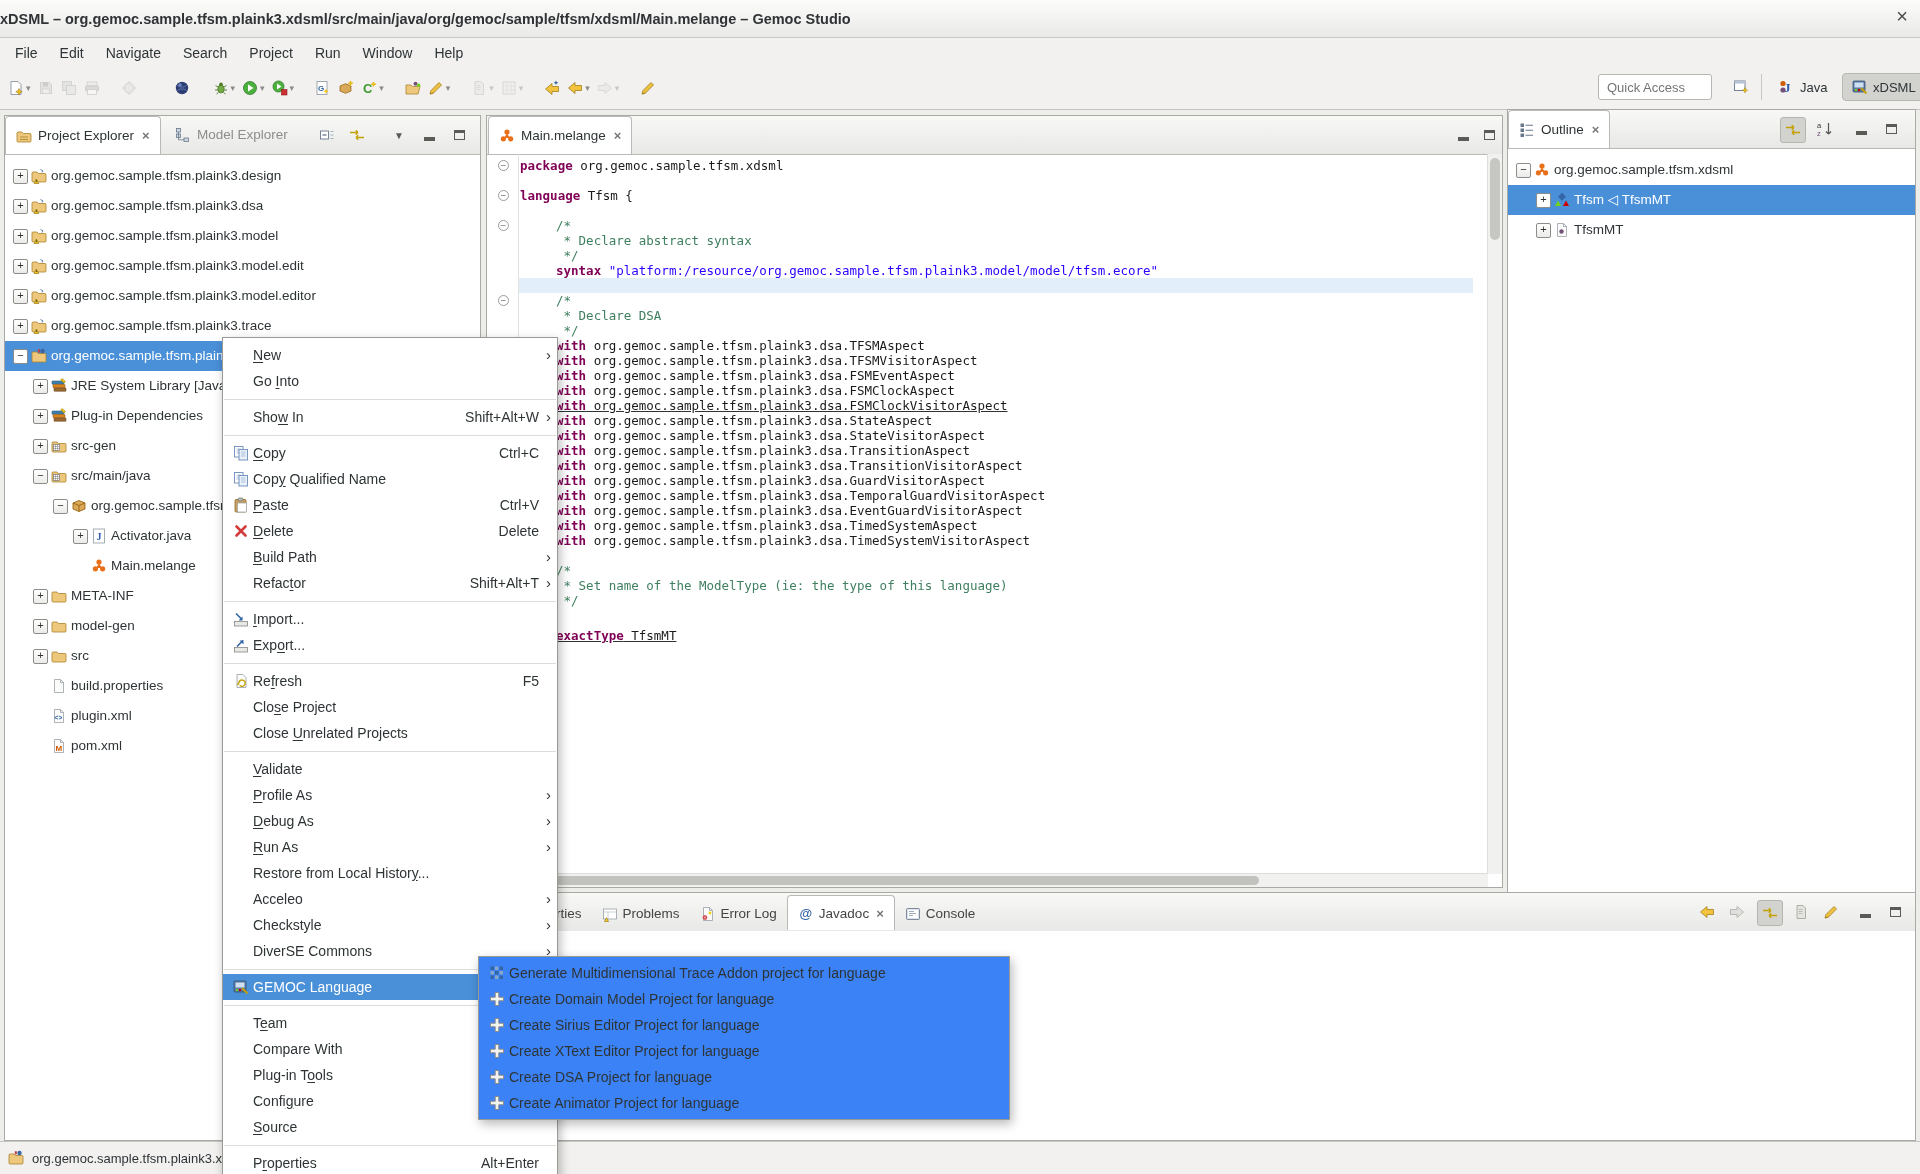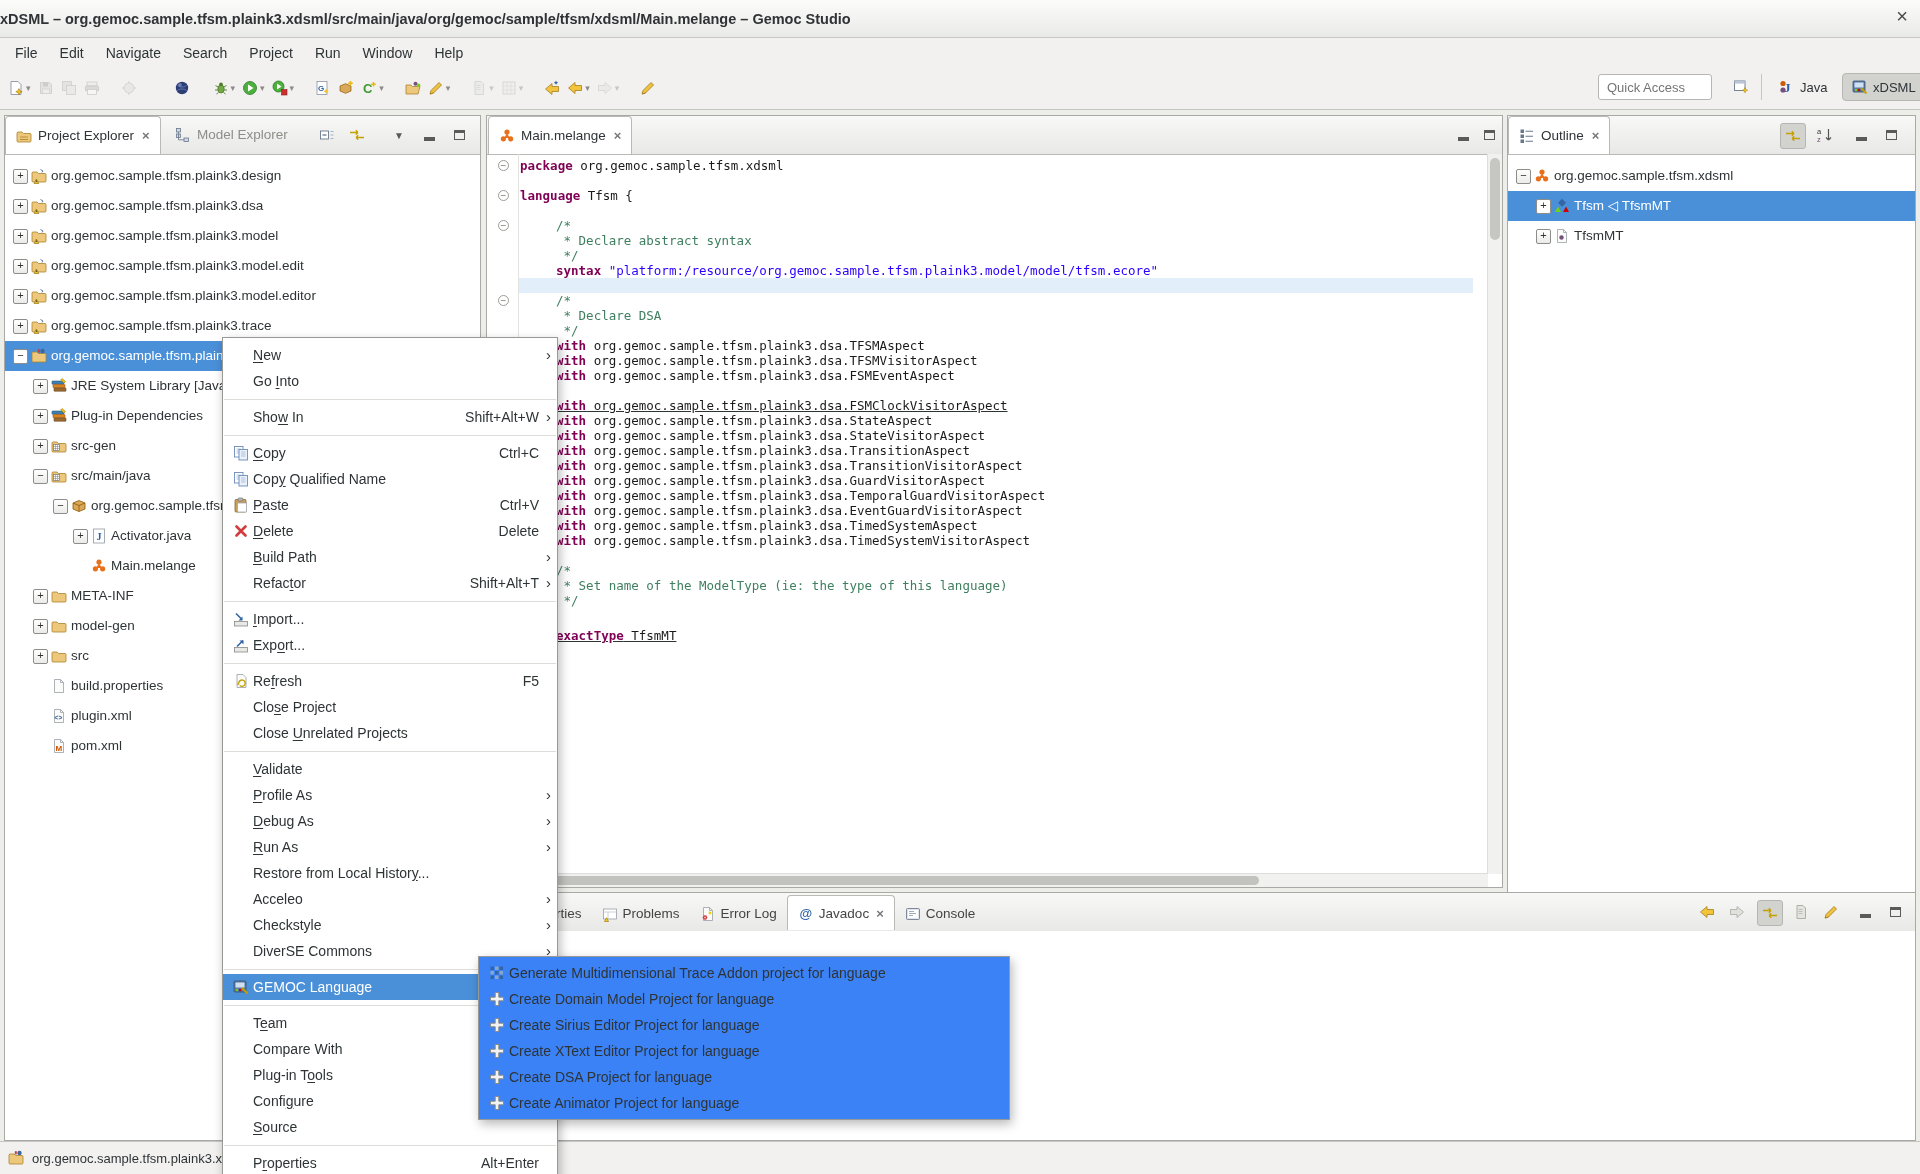--- a/index.html
+++ b/index.html
@@ -525,20 +525,21 @@
       <div class="eline" style="top: 132px; padding-left: 36px;"><span class="tk-cm"> */</span></div>
       <div class="eline" style="top: 147px; padding-left: 36px;"><span class="tk-kw">syntax</span><span class="tk-pl"> </span><span class="tk-str">"platform:/resource/org.gemoc.sample.tfsm.plaink3.model/model/tfsm.ecore"</span></div>
       <div class="cursorline" style="top: 162px;"></div>
       <span class="fold" style="top: 179px;">−</span>
       <div class="eline" style="top: 177px; padding-left: 36px;"><span class="tk-cm">/*</span></div>
       <div class="eline" style="top: 192px; padding-left: 36px;"><span class="tk-cm"> * Declare DSA</span></div>
       <div class="eline" style="top: 207px; padding-left: 36px;"><span class="tk-cm"> */</span></div>
       <div class="eline" style="top: 222px; padding-left: 36px;"><span class="tk-kw">with</span><span class="tk-pl"> org.gemoc.sample.tfsm.plaink3.dsa.TFSMAspect</span></div>
       <div class="eline" style="top: 237px; padding-left: 36px;"><span class="tk-kw">with</span><span class="tk-pl"> org.gemoc.sample.tfsm.plaink3.dsa.TFSMVisitorAspect</span></div>
       <div class="eline" style="top: 252px; padding-left: 36px;"><span class="tk-kw">with</span><span class="tk-pl"> org.gemoc.sample.tfsm.plaink3.dsa.FSMEventAspect</span></div>
+      <div class="eline" style="top: 267px; padding-left: 36px;"><span class="tk-kw">with</span><span class="tk-pl"> org.gemoc.sample.tfsm.plaink3.dsa.FSMClockAspect</span></div>
       <div class="eline" style="top: 282px; padding-left: 36px; text-decoration: underline;"><span class="tk-kw">with</span><span class="tk-pl"> org.gemoc.sample.tfsm.plaink3.dsa.FSMClockVisitorAspect</span></div>
       <div class="eline" style="top: 297px; padding-left: 36px;"><span class="tk-kw">with</span><span class="tk-pl"> org.gemoc.sample.tfsm.plaink3.dsa.StateAspect</span></div>
       <div class="eline" style="top: 312px; padding-left: 36px;"><span class="tk-kw">with</span><span class="tk-pl"> org.gemoc.sample.tfsm.plaink3.dsa.StateVisitorAspect</span></div>
       <div class="eline" style="top: 327px; padding-left: 36px;"><span class="tk-kw">with</span><span class="tk-pl"> org.gemoc.sample.tfsm.plaink3.dsa.TransitionAspect</span></div>
       <div class="eline" style="top: 342px; padding-left: 36px;"><span class="tk-kw">with</span><span class="tk-pl"> org.gemoc.sample.tfsm.plaink3.dsa.TransitionVisitorAspect</span></div>
       <div class="eline" style="top: 357px; padding-left: 36px;"><span class="tk-kw">with</span><span class="tk-pl"> org.gemoc.sample.tfsm.plaink3.dsa.GuardVisitorAspect</span></div>
       <div class="eline" style="top: 372px; padding-left: 36px;"><span class="tk-kw">with</span><span class="tk-pl"> org.gemoc.sample.tfsm.plaink3.dsa.TemporalGuardVisitorAspect</span></div>
       <div class="eline" style="top: 387px; padding-left: 36px;"><span class="tk-kw">with</span><span class="tk-pl"> org.gemoc.sample.tfsm.plaink3.dsa.EventGuardVisitorAspect</span></div>
       <div class="eline" style="top: 402px; padding-left: 36px;"><span class="tk-kw">with</span><span class="tk-pl"> org.gemoc.sample.tfsm.plaink3.dsa.TimedSystemAspect</span></div>
       <div class="eline" style="top: 417px; padding-left: 36px;"><span class="tk-kw">with</span><span class="tk-pl"> org.gemoc.sample.tfsm.plaink3.dsa.TimedSystemVisitorAspect</span></div>
@@ -548,21 +549,21 @@
       <div class="eline" style="top: 512px; padding-left: 36px; text-decoration: underline;"><span class="tk-kw">exactType</span><span class="tk-pl"> TfsmMT</span></div>
     </div>
   <div class="vsb">
       <div class="vsb-thumb"></div>
     </div>
   <div class="hsb">
       <div class="hsb-thumb"></div>
     </div>
 </div>
 
-<div class="panel" id="ol-panel" style="left:1507px;top:115px;width:409px;height:894px">
+<div class="panel" id="ol-panel" style="left:1507px;top:109px;width:409px;height:894px">
   <div class="tabbar">
     <div class="vtab active" style="left:0">
       <span class="svgic" id="ol-tab-ic"><svg viewBox="0 0 16 16" width="16" height="16">
             <rect x="1.5" y="1.5" width="3.5" height="3.5" fill="#68788a"></rect>
             <rect x="1.5" y="6.5" width="3.5" height="3.5" fill="#68788a"></rect>
             <rect x="1.5" y="11.5" width="3.5" height="3.5" fill="#68788a"></rect>
             <path d="M6.5 3.2H14M6.5 8.2H14M6.5 13.2H14" stroke="#68788a" stroke-width="1.1"></path>
           </svg></span>
       <span>Outline</span>
       <span class="tclose">×</span>

